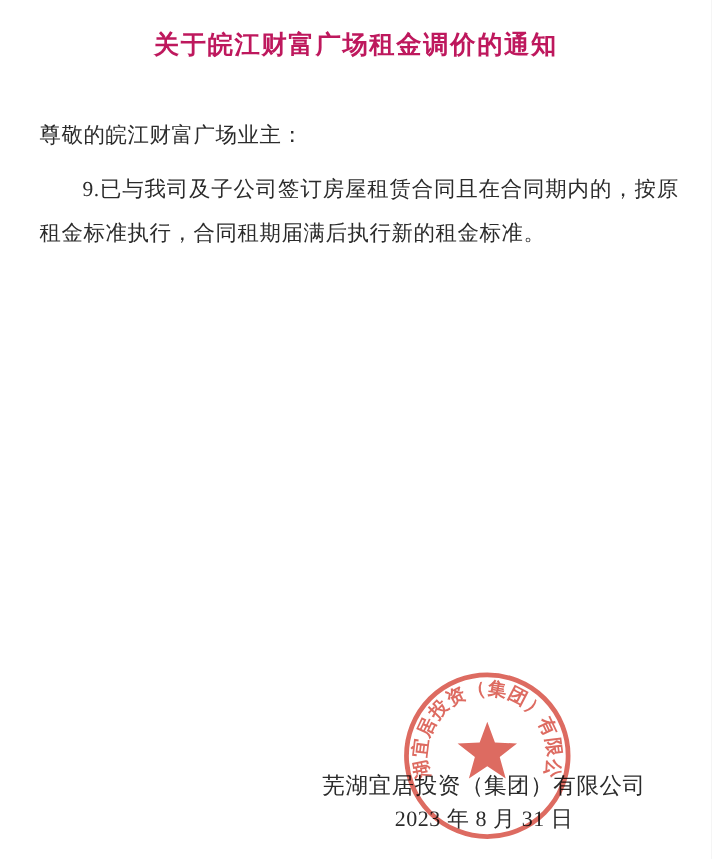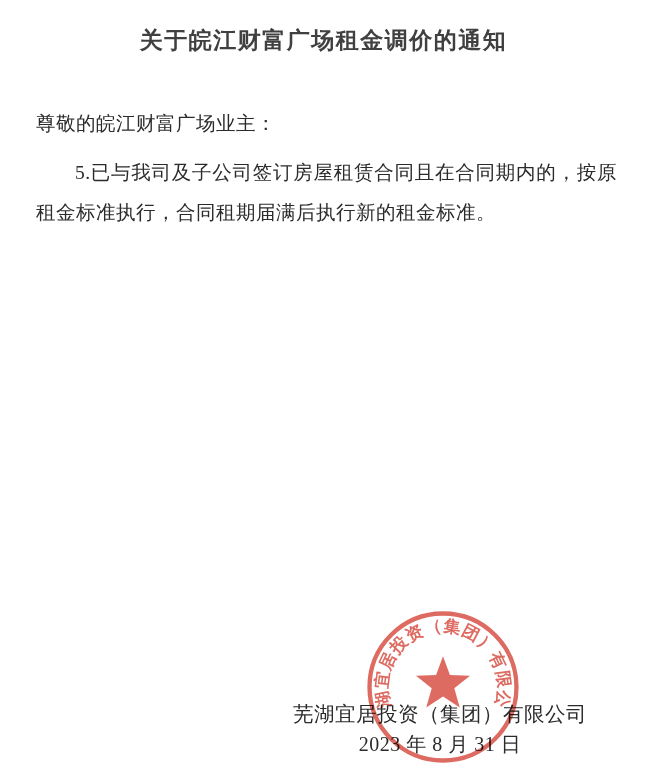--- a/index.html
+++ b/index.html
@@ -12,31 +12,32 @@
     font-family:"Liberation Serif","DejaVu Serif",serif;
     color:#2b2b2b;
   }
   .doc-title{
     margin:0;
     padding-top:25px;
     text-align:center;
     font-size:23px;
     font-weight:bold;
     letter-spacing:1.5px;
-    color:#404040;
+    color:#be185d;
   }
   .doc-body{
     padding:0 30px 0 36px;
     font-size:19.5px;
     line-height:40.5px;
     text-align:justify;
     letter-spacing:0.5px;
   }
   .greeting{
     margin:48px 0 0 0;
+    font-family:Liberation Mono, monospace;
   }
   .para{
     margin:8px 0 0 0;
     text-indent:2em;
   }
   .closing{
     margin:8px 0 0 0;
     text-indent:2em;
   }
   .sign-block{
@@ -80,21 +81,21 @@
 
 <div class="page">
 
   <h1 class="doc-title">关于皖江财富广场租金调价的通知</h1>
 
   <div class="doc-body">
     <p class="greeting">尊敬的皖江财富广场业主：</p>
 
 
 
-    <p class="para">5.已与我司及子公司签订房屋租赁合同且在合同期内的，按原租金标准执行，合同租期届满后执行新的租金标准。</p>
+    <p class="para">9.已与我司及子公司签订房屋租赁合同且在合同期内的，按原租金标准执行，合同租期届满后执行新的租金标准。</p>
 
   </div>
 
   <div class="sign-block">
     <div class="sign-company">芜湖宜居投资（集团）有限公司</div>
     <div class="sign-date">2023 年 8 月 31 日</div>
   </div>
 
   <div class="seal">
     <svg viewBox="0 0 200 200">

